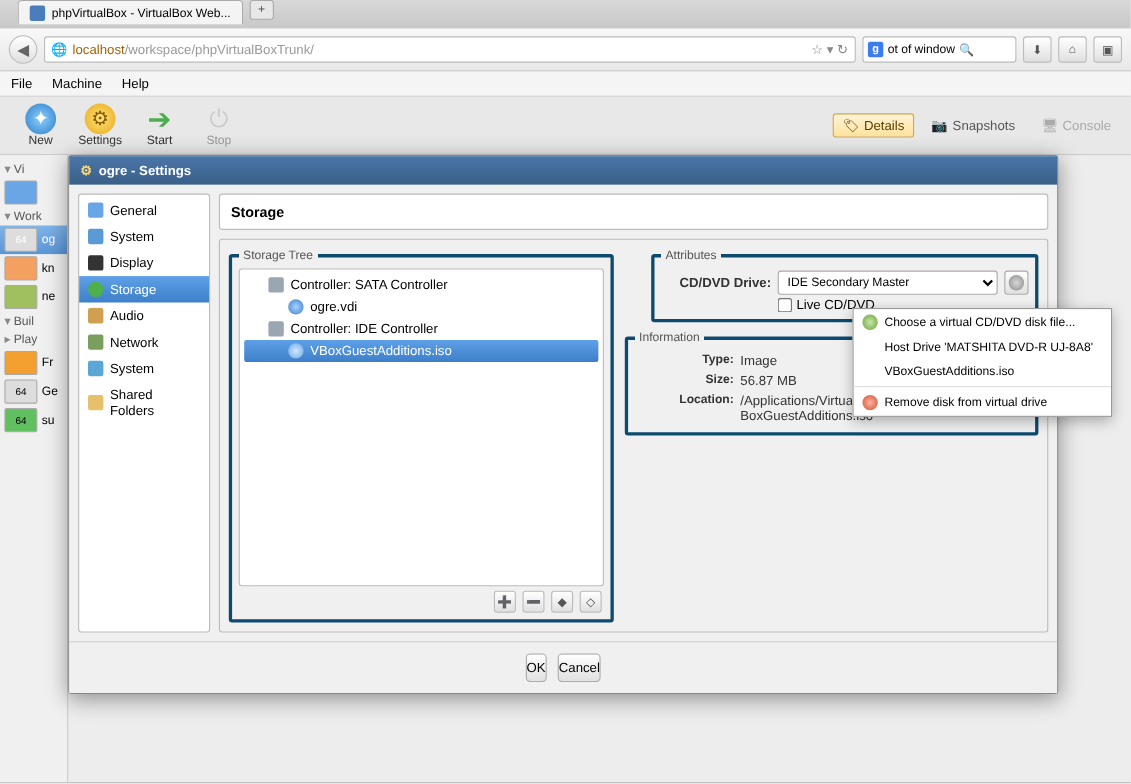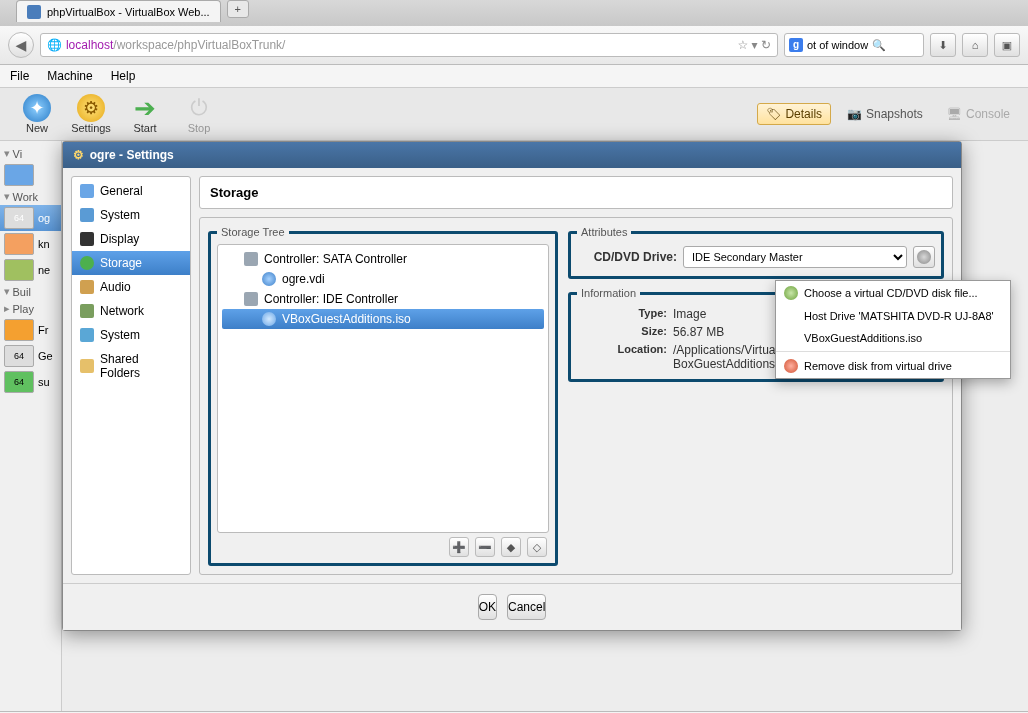--- a/index.html
+++ b/index.html
@@ -7,21 +7,21 @@
 
 .browser-chrome { background: #f0f0f0; }
 .tab-strip { display: flex; align-items: flex-start; height: 26px; background: linear-gradient(#d8d8d8,#c8c8c8); padding-left: 16px; }
 .tab { display: flex; align-items: center; gap: 6px; background: #f4f4f4; border: 1px solid #aaa; border-bottom: none; border-radius: 4px 4px 0 0; padding: 3px 10px; height: 22px; font-size: 11px; }
 .tab-icon { width:14px; height:14px; background:#4a7dbb; border-radius:2px; display:inline-block;}
 .tab-add { width: 22px; height: 18px; margin-left: 6px; border:1px solid #aaa; background:#e8e8e8; border-radius:3px; text-align:center; line-height:16px; color:#555;}
 .url-bar { display:flex; align-items:center; gap:6px; padding:6px 8px; background:linear-gradient(#f8f8f8,#e8e8e8); border-bottom:1px solid #bbb;}
 .nav-btn { width:26px; height:26px; border:1px solid #bbb; border-radius:13px; background:linear-gradient(#fff,#e0e0e0); display:flex; align-items:center; justify-content:center; color:#666; font-size:14px;}
 .url-field { flex:1; height:24px; border:1px solid #bbb; border-radius:3px; background:#fff; display:flex; align-items:center; padding:0 6px; color:#555; font-size:12px;}
 .url-segment { color:#999; }
-.url-segment.dark { color:#a21caf; }
+.url-segment.dark { color:#a16207; }
 .url-actions { display:flex; gap:3px; margin-left:4px; color:#888; }
 .search-field { width:140px; height:24px; border:1px solid #bbb; border-radius:3px; background:#fff; display:flex; align-items:center; padding:0 4px; gap:4px; font-size:11px;}
 .search-g { width:14px; height:14px; background:#3b7ded; color:#fff; font-weight:bold; font-size:10px; text-align:center; line-height:14px; border-radius:2px;}
 .chrome-btn { width:26px; height:24px; border:1px solid #bbb; border-radius:3px; background:linear-gradient(#fff,#e0e0e0); display:flex; align-items:center; justify-content:center; color:#555;}
 
 .app-menu { display:flex; gap:18px; padding:4px 10px; font-size:12px; border-bottom:1px solid #ccc; background:#f5f5f5;}
 
 .main-toolbar { display:flex; align-items:center; padding:4px 10px; background:#e8e8e8; border-bottom:1px solid #ccc;}
 .tool-btn { display:flex; flex-direction:column; align-items:center; width:54px; font-size:11px; color:#333; padding:2px;}
 .tool-btn.disabled { color:#999; }
@@ -277,31 +277,35 @@
             </div>
             <div class="tree-toolbar">
               <div class="mini-btn">➕</div>
               <div class="mini-btn">➖</div>
               <div class="mini-btn">◆</div>
               <div class="mini-btn">◇</div>
             </div>
           </fieldset>
 
           <div class="attr-col">
-            <fieldset class="group" style="overflow:visible;">
+            <fieldset class="group" style="overflow:visible;margin-left:24px;">
               <legend>Attributes</legend>
               <div class="attr-row">
                 <span class="attr-label">CD/DVD Drive:</span>
                 <select class="drive-sel">
                   <option>IDE Secondary Master</option>
                 </select>
                 <div class="cd-btn">
                     <span class="disc-ico" style="background:radial-gradient(circle,#d8d8d8,#888);width:14px;height:14px"></span>
                   </div>
               </div>
+              <div class="chk">
+                <input type="checkbox" style="">
+                <span>Live CD/DVD</span>
+              </div>
 
               <div class="popup-menu">
                 <div class="popup-item">
                     <span class="pi-ico pi-choose"></span>
                     <span>Choose a virtual CD/DVD disk file...</span>
                   </div>
                 <div class="popup-item">
                     <span style="width:14px"></span>
                     <span>Host Drive 'MATSHITA DVD-R UJ-8A8'</span>
                   </div>

